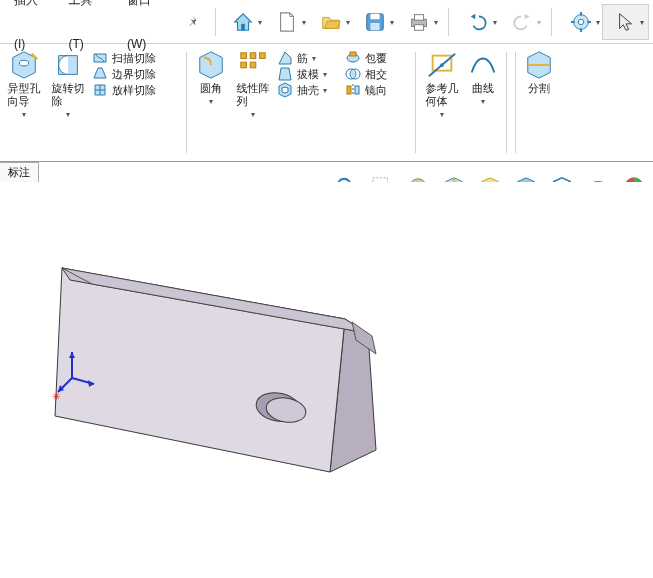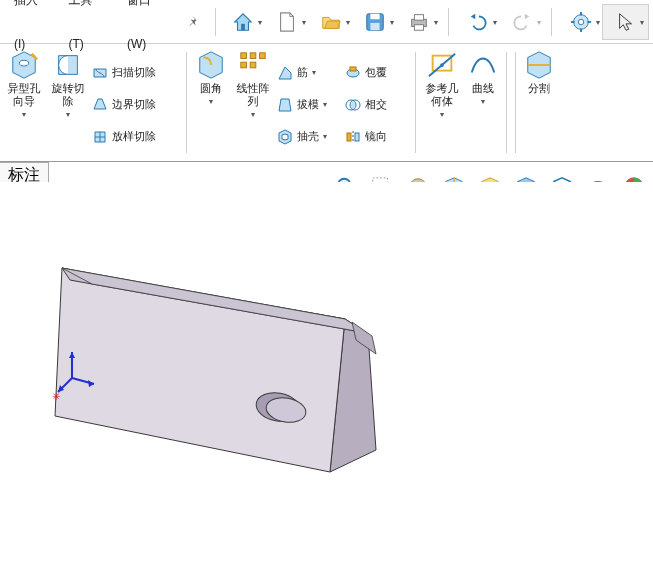--- a/index.html
+++ b/index.html
@@ -16,29 +16,29 @@
 .qat-btn .dd { position: absolute; right: 2px; top: 50%; transform: translateY(-50%); font-size: 8px; color: #555; }
 .qat-group-end { width: 1px; height: 28px; background: #d0d0d0; margin: 0 6px; }
 
 
 .cursor-box { width: 48px; height: 36px; background: #f0f0f0; border: 1px solid #d0d0d0; display: flex; align-items: center; justify-content: center; position: relative; }
 .cursor-box .dd { position: absolute; right: 4px; top: 50%; transform: translateY(-50%); font-size: 8px; color: #555; }
 
 
 .ribbon { height: 118px; border-bottom: 1px solid #999; display: flex; padding: 4px 0 0 2px; background: #fff; }
 .ribbon-cell { display: flex; flex-direction: column; align-items: center; justify-content: flex-start; padding: 2px 4px; font-size: 11px; color: #222; position: relative; }
-.ribbon-cell .label { text-align: center; line-height: 13px; margin-top: 2px; white-space: pre; }
+.ribbon-cell .label { line-height: 13px; margin-top: 2px; white-space: pre; }
 .ribbon-cell .dd-under { font-size: 8px; color: #555; margin-top: 2px; }
 .ribbon-sep { width: 1px; background: #d0d0d0; margin: 4px 4px 8px 4px; }
-.ribbon-stack { display: flex; flex-direction: column; gap: 16px; padding: 2px 2px; justify-content: center; }
+.ribbon-stack { display: flex; flex-direction: column; gap: 0; padding: 2px 2px; }
 .ribbon-row { display: flex; align-items: center; gap: 4px; font-size: 11px; color: #222; }
 .ribbon-row .dd { font-size: 8px; color: #555; }
 
 
-.anno-tab { position: absolute; left: 0; top: 162px; height: 34px; border: 1px solid #aaa; background: #f8f8f8; font-size: 16px; padding: 2px 8px; border-left: none; }
+.anno-tab { position: absolute; left: 0; top: 162px; height: 34px; border: 1px solid #aaa; background: #f8f8f8; font-size: 11px; padding: 2px 8px; border-left: none; }
 
 
 .view-toolbar { position: absolute; right: 2px; top: 172px; display: flex; align-items: center; gap: 2px; }
 .view-btn { width: 34px; height: 30px; display: flex; align-items: center; justify-content: center; position: relative; }
 .view-btn .dd { position: absolute; right: 1px; bottom: 1px; font-size: 7px; color: #555; }
 
 
 .viewport { position: absolute; left: 0; top: 182px; right: 0; bottom: 0; background: #fff; overflow: hidden; }
 
 

